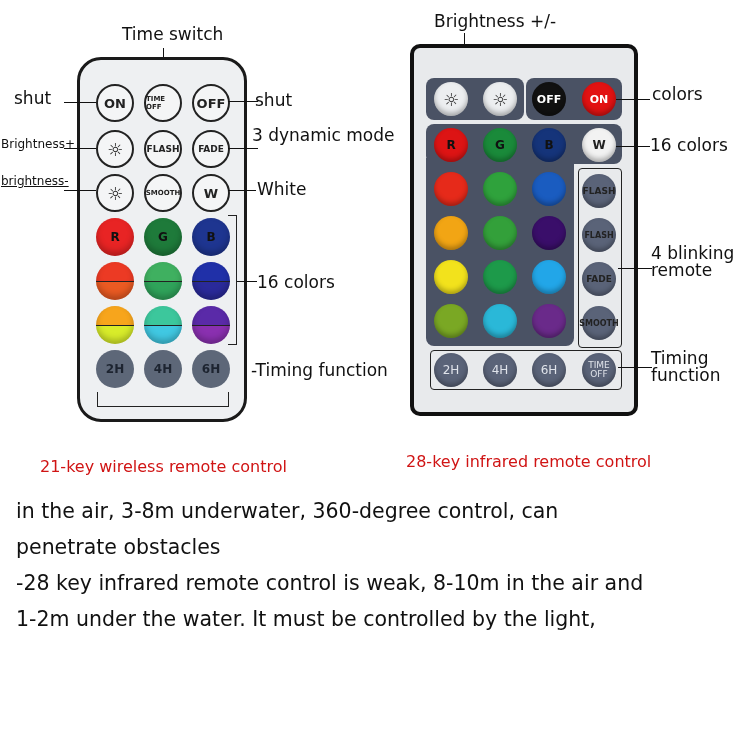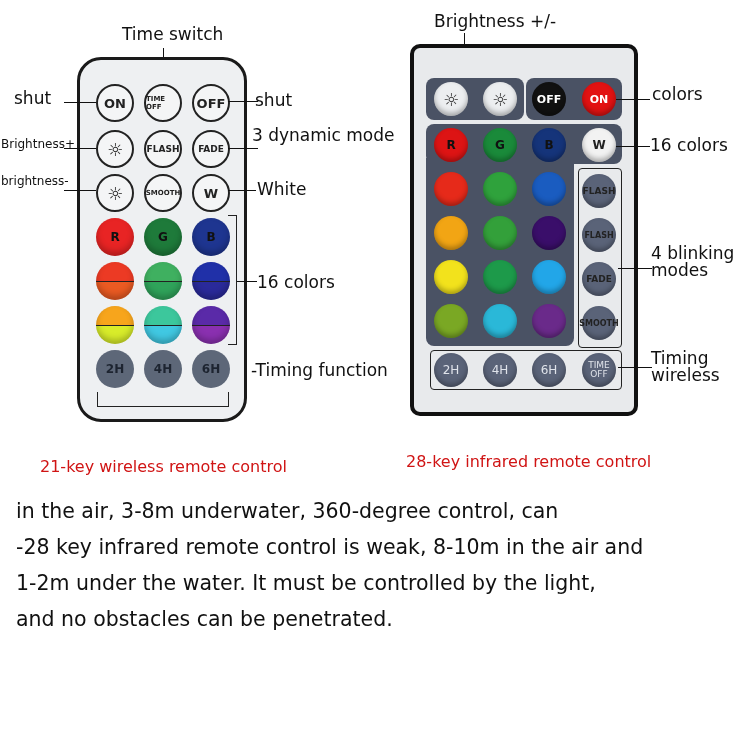--- a/index.html
+++ b/index.html
@@ -71,21 +71,21 @@
     <div class="btn gbtn" style="left:64px;top:290px;width:38px;height:38px;">4H</div>
     <div class="btn gbtn" style="left:112px;top:290px;width:38px;height:38px;">6H</div>
 
     <div class="bracket1" style="left:17px;top:332px;width:130px;height:14px;border-top:none;"></div>
   </div>
 
   <div class="lbl" style="left:14px;top:88px;">shut</div>
   <div class="line" style="left:64px;top:102px;width:32px;height:1px;"></div>
   <div class="lbl sm" style="left:1px;top:137px;">Brightness+</div>
   <div class="line" style="left:64px;top:148px;width:32px;height:1px;"></div>
-  <div class="lbl sm" style="left:1px;top:174px;">brightness-</div>
+  <div class="lbl sm" style="left:1px;top:174px;text-decoration:underline;">brightness-</div>
   <div class="line" style="left:64px;top:190px;width:32px;height:1px;"></div>
 
   <div class="line" style="left:228px;top:101px;width:30px;height:1px;"></div>
   <div class="lbl" style="left:255px;top:90px;">shut</div>
   <div class="line" style="left:228px;top:148px;width:30px;height:1px;"></div>
   <div class="lbl" style="left:252px;top:125px;">3 dynamic mode</div>
   <div class="line" style="left:228px;top:190px;width:28px;height:1px;"></div>
   <div class="lbl" style="left:257px;top:179px;">White</div>
 
   <div class="bracket1" style="left:228px;top:215px;width:8px;height:128px;border-left:none;"></div>
@@ -152,29 +152,29 @@
     </div>
   </div>
 
   <div class="line" style="left:616px;top:99px;width:34px;height:1px;"></div>
   <div class="lbl" style="left:652px;top:84px;">colors</div>
   <div class="line" style="left:616px;top:146px;width:34px;height:1px;"></div>
   <div class="lbl" style="left:650px;top:135px;">16 colors</div>
   <div class="line" style="left:618px;top:268px;width:34px;height:1px;"></div>
   <div class="lbl two" style="left:651px;top:245px;">
     <div>4 blinking</div>
-    <div>modes</div>
+    <div>remote</div>
   </div>
   <div class="line" style="left:618px;top:367px;width:34px;height:1px;"></div>
   <div class="lbl two" style="left:651px;top:350px;">
     <div>Timing</div>
-    <div>wireless</div>
+    <div>function</div>
   </div>
 
   <div class="caption" style="left:406px;top:452px;">28-key infrared remote control</div>
 </div>
 
 <div class="body-text">
   <div>in the air, 3-8m underwater, 360-degree control, can</div>
+  <div>penetrate obstacles</div>
   <div>-28 key infrared remote control is weak, 8-10m in the air and</div>
   <div>1-2m under the water. It must be controlled by the light,</div>
-  <div>and no obstacles can be penetrated.</div>
 </div>
 
 </body></html>

